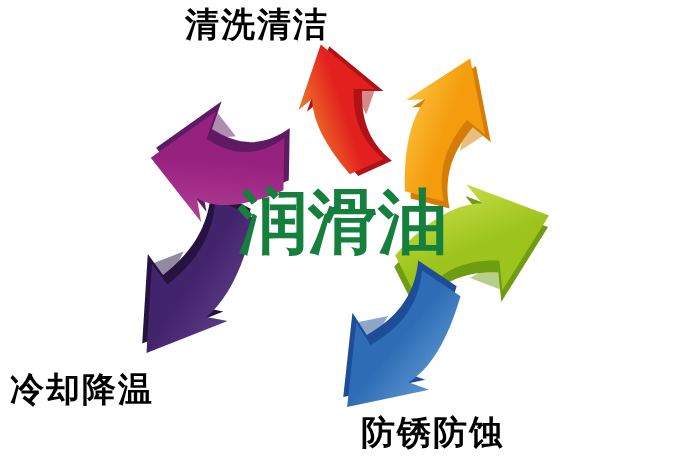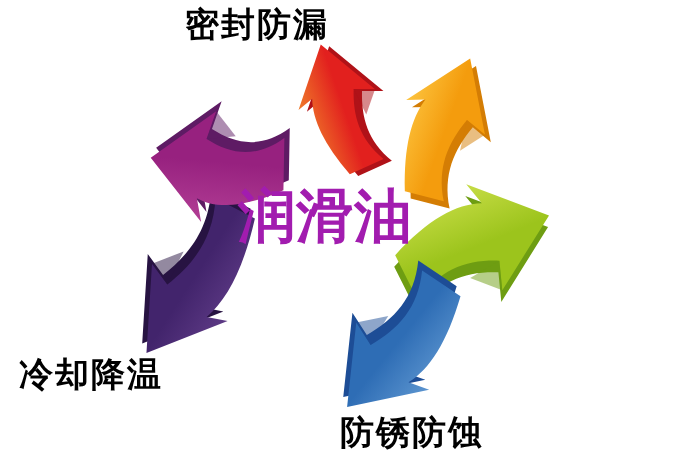--- a/index.html
+++ b/index.html
@@ -18,32 +18,32 @@
     font-weight:700;
     font-size:34px;
     letter-spacing:2px;
     white-space:nowrap;
     line-height:1.1;
   }
   #center-title{
     position:absolute;
     z-index:2;
     left:238px;top:186px;
-    color:#a21caf;
+    color:#15803d;
     font-weight:700;
-    font-size:58px;
+    font-size:70px;
     letter-spacing:0px;
     white-space:nowrap;
     line-height:1.05;
   }
   #label-lubrication{left:185px;top:6px;}
   #label-cleaning{left:461px;top:26px;letter-spacing:4px;}
   #label-damping{left:550px;top:206px;}
-  #label-antirust{left:340px;top:414px;}
-  #label-cooling{left:10px;top:356px;margin-left:9px;}
+  #label-antirust{left:361px;top:414px;}
+  #label-cooling{left:10px;top:371px;}
   #label-sealing{left:4px;top:162px;}
 </style>
 </head>
 <body>
 
 <div id="stage">
 
   <svg id="arrow-svg" width="700" height="457" viewBox="0 0 700 457">
     <defs>
       <path id="arrowShape" d="M -14 0 C -30 -42 -33 -72 -26 -95 L -44 -88 L 2 -150 L 42 -82 L 20 -90 C 10 -62 8 -34 26 -4 Z"></path>
@@ -107,16 +107,16 @@
 
     <g transform="translate(448,286) rotate(-141) scale(1.15,1.05)">
       <use href="#arrowShape" transform="translate(8,5)" fill="#1d4d96"></use>
       <use href="#arrowShape" fill="url(#grad-antirust)"></use>
       <use href="#notchShape" opacity="0.5" fill="#1d4d96"></use>
     </g>
   </svg>
 
   <div id="center-title">润滑油</div>
 
-  <div class="label" id="label-lubrication">密封防漏</div>
+  <div class="label" id="label-lubrication">清洗清洁</div>
   <div class="label" id="label-antirust">防锈防蚀</div>
   <div class="label" id="label-cooling">冷却降温</div>
 </div>
 
 </body></html>

